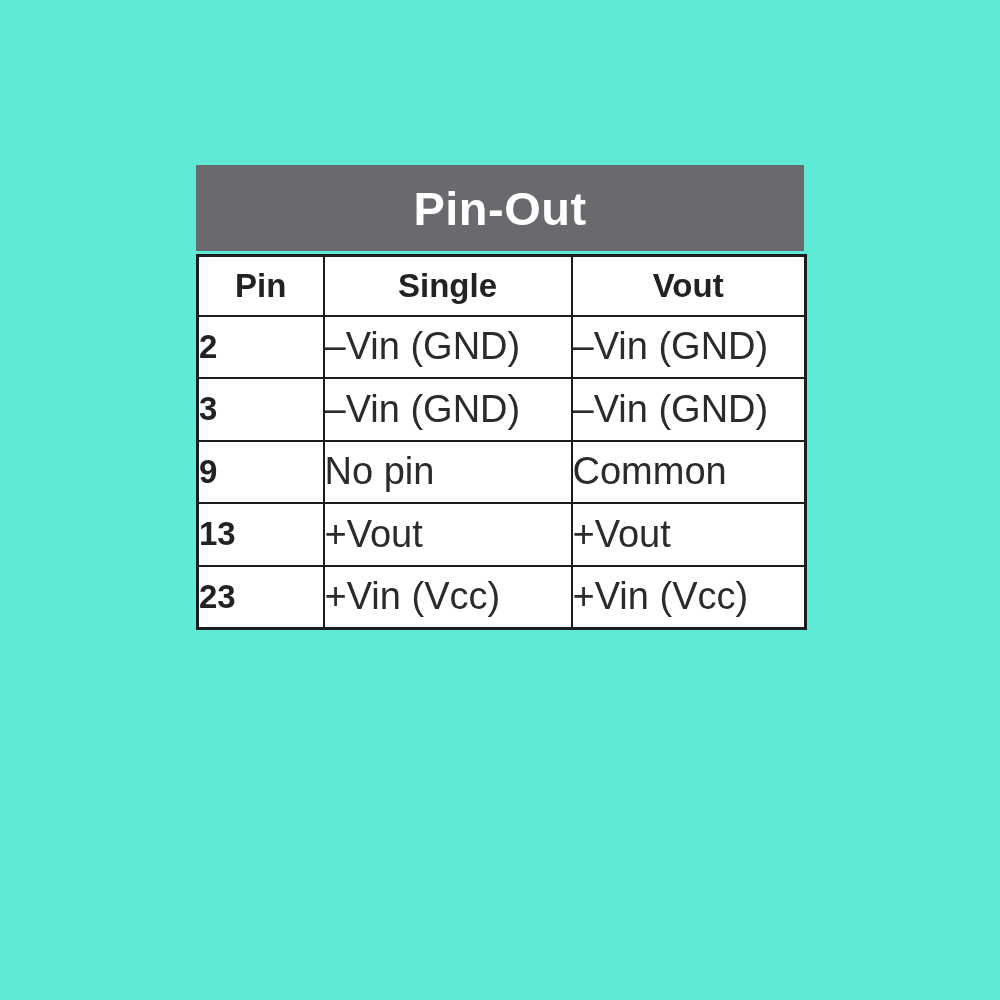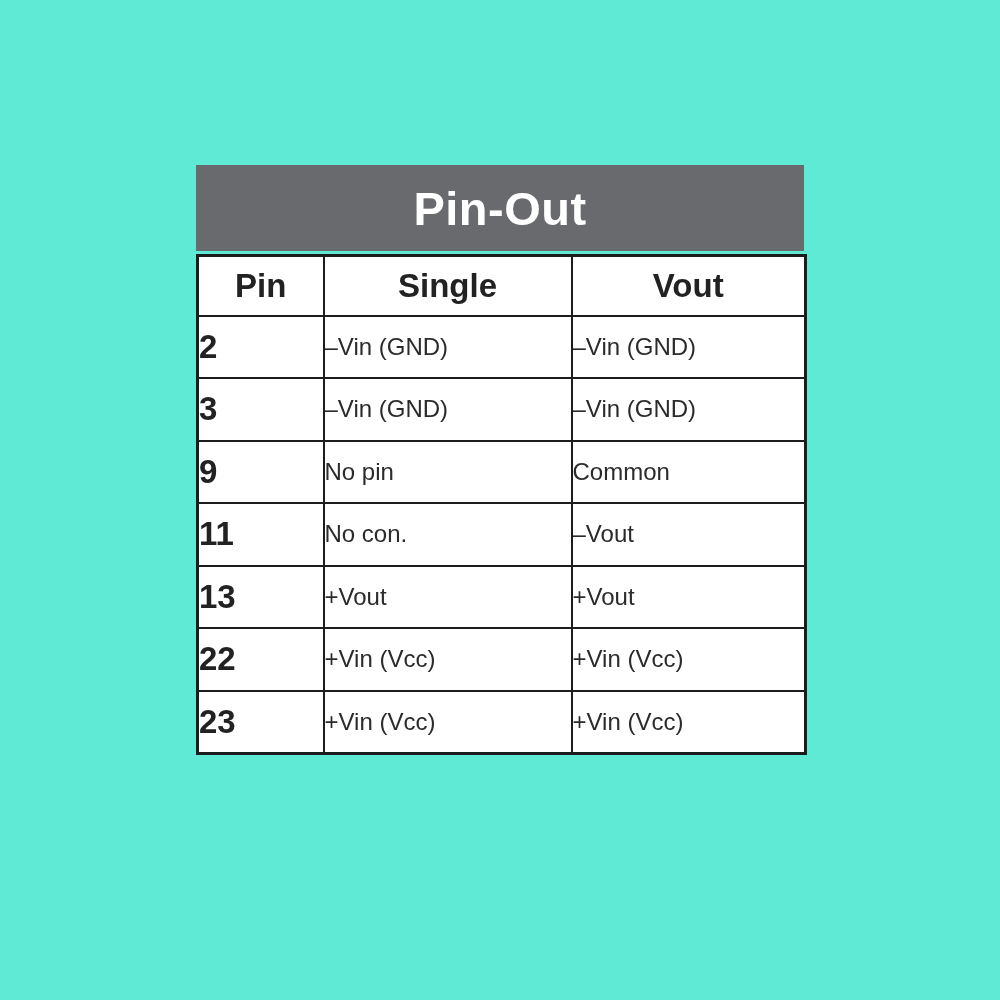--- a/index.html
+++ b/index.html
@@ -58,21 +58,21 @@
   }
   table.grid th {
     height: 60px;
     font-size: 33px;
     font-weight: bold;
     color: #222222;
     background: #ffffff;
   }
   table.grid td {
     height: 62.5px;
-    font-size: 24px;
+    font-size: 38px;
     font-weight: normal;
     color: var(--text);
     background: #ffffff;
   }
   table.grid td.pin-col {
     font-weight: bold;
     color: #222222;
     font-size: 33px;
   }
 </style>
@@ -107,33 +107,23 @@
             <td class="pin-col">3</td>
             <td>–Vin (GND)</td>
             <td>–Vin (GND)</td>
           </tr>
           <tr>
             <td class="pin-col">9</td>
             <td>No pin</td>
             <td>Common</td>
           </tr>
           <tr>
-            <td class="pin-col">11</td>
-            <td>No con.</td>
-            <td>–Vout</td>
-          </tr>
-          <tr>
             <td class="pin-col">13</td>
             <td>+Vout</td>
             <td>+Vout</td>
-          </tr>
-          <tr>
-            <td class="pin-col">22</td>
-            <td>+Vin (Vcc)</td>
-            <td>+Vin (Vcc)</td>
           </tr>
           <tr>
             <td class="pin-col">23</td>
             <td>+Vin (Vcc)</td>
             <td>+Vin (Vcc)</td>
           </tr>
         </tbody>
     </table>
   </div>
 </div>

